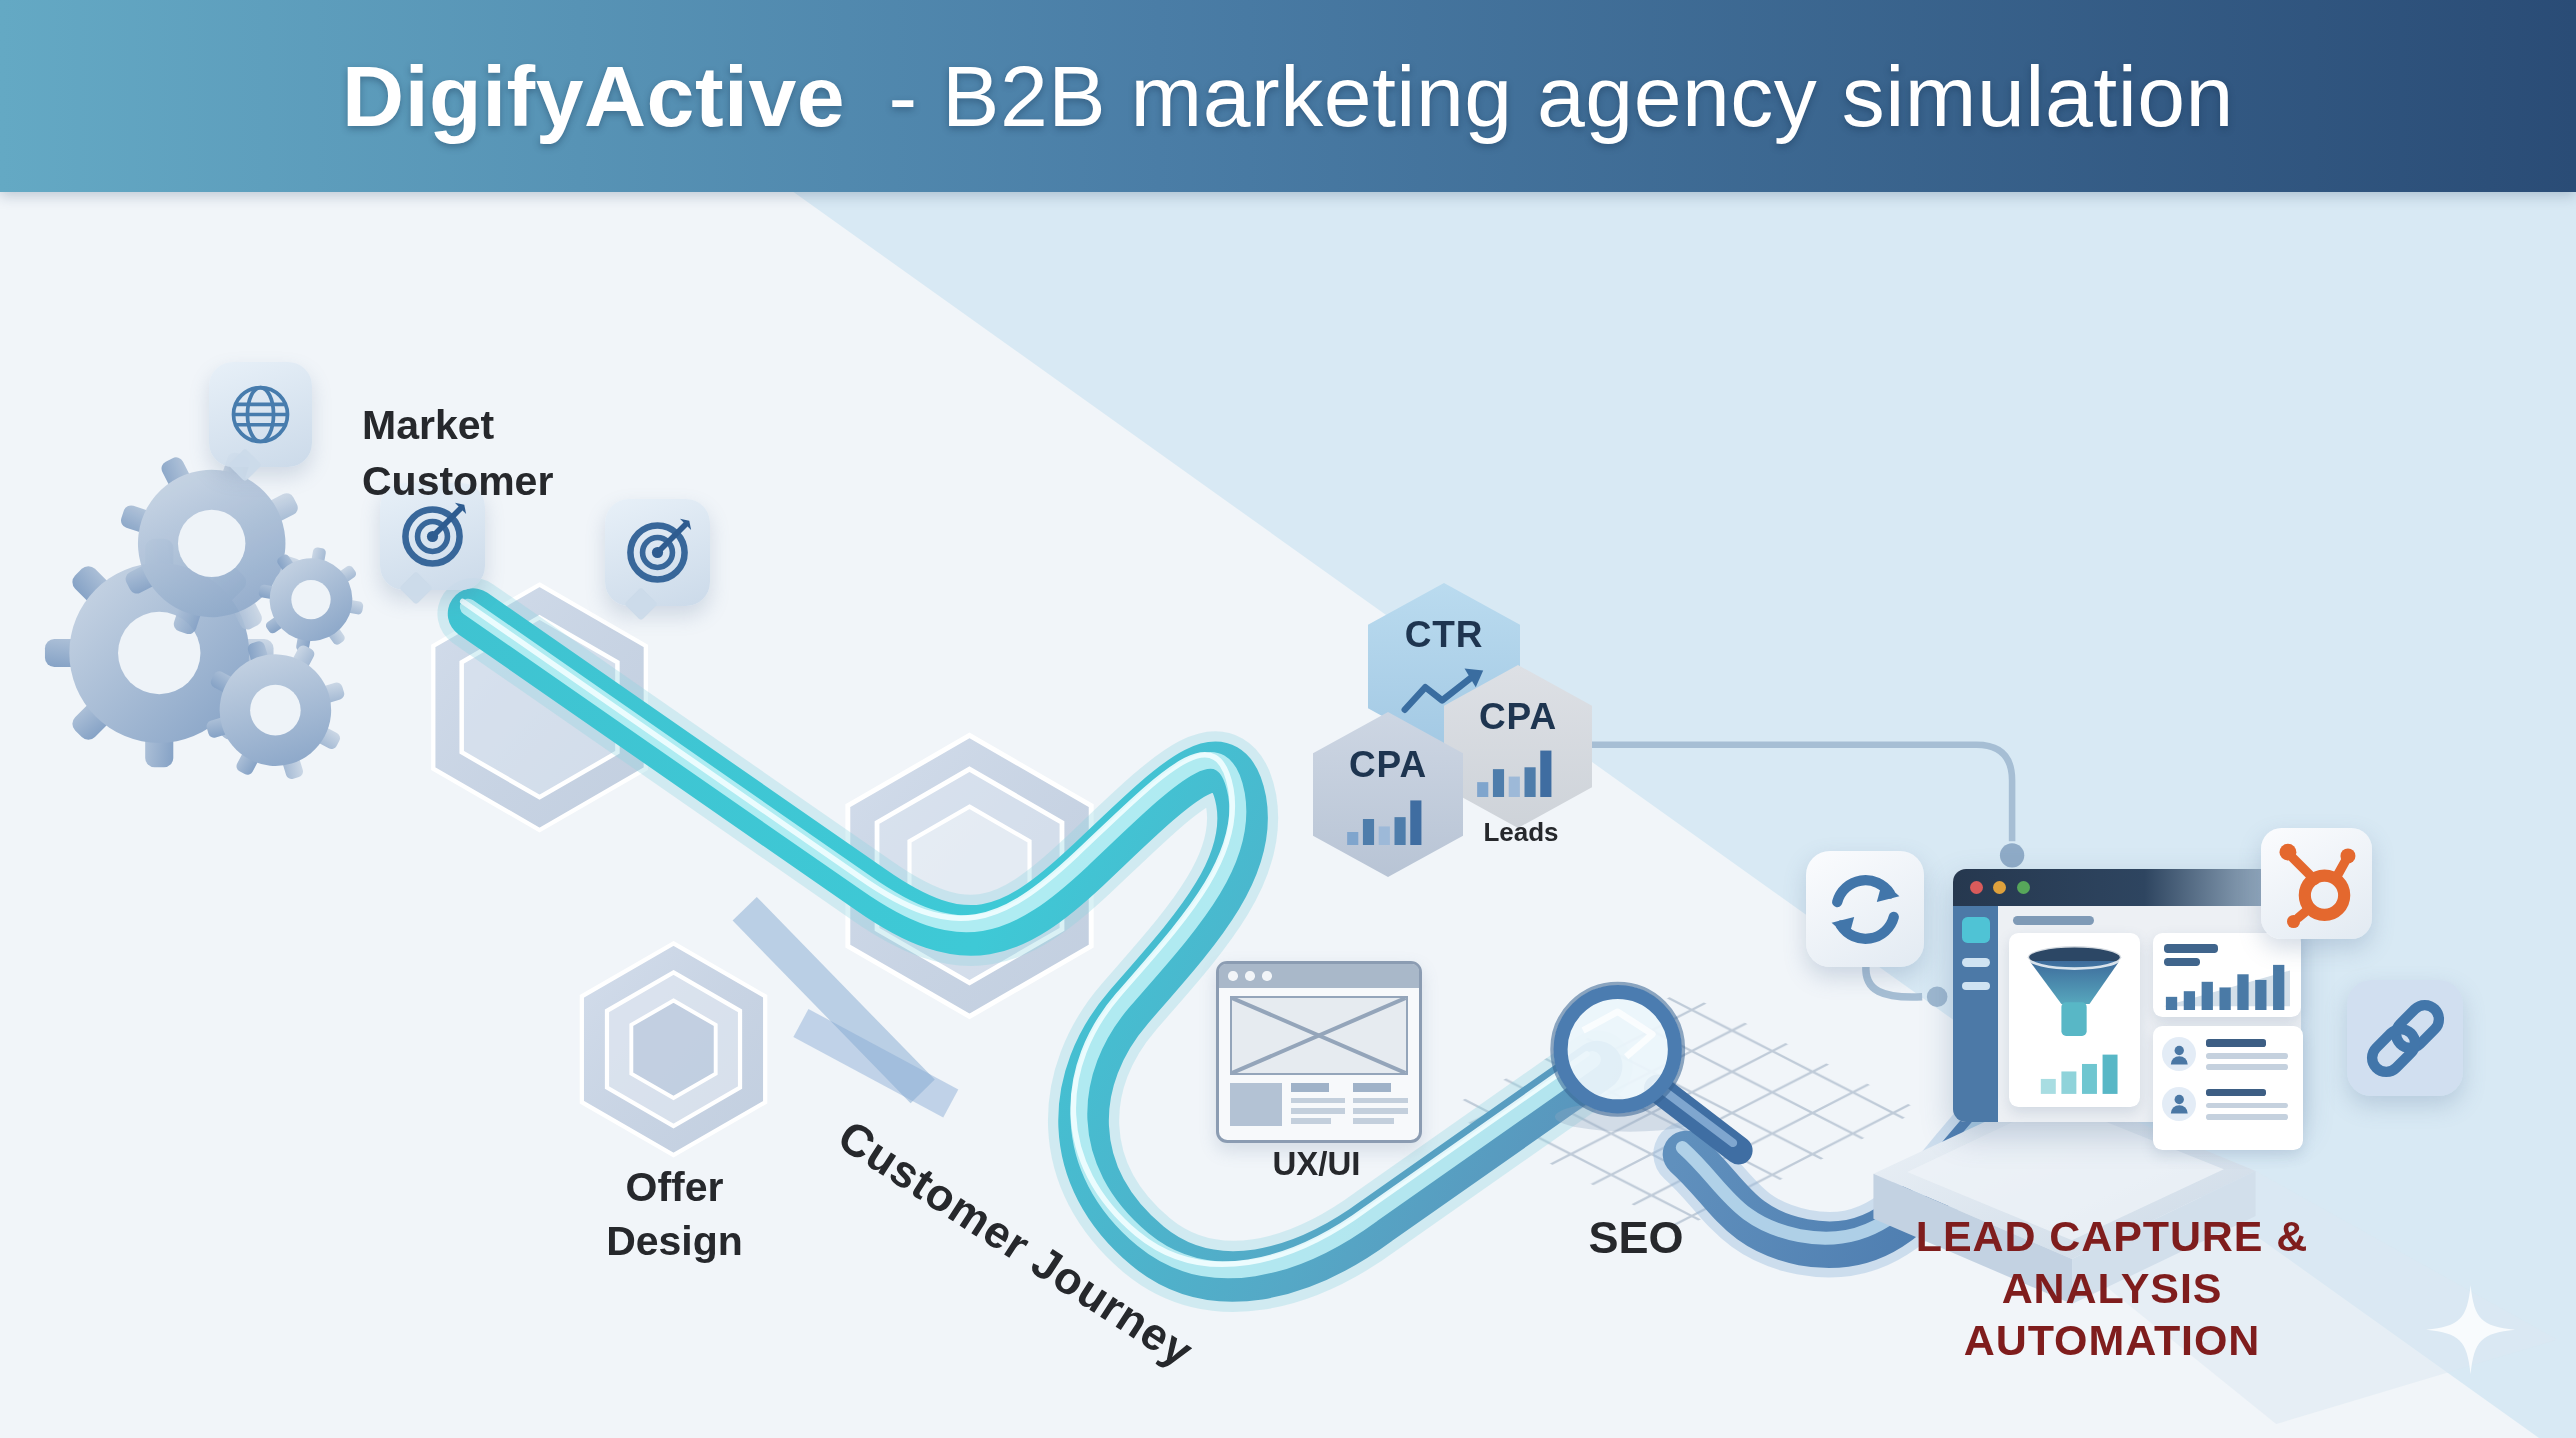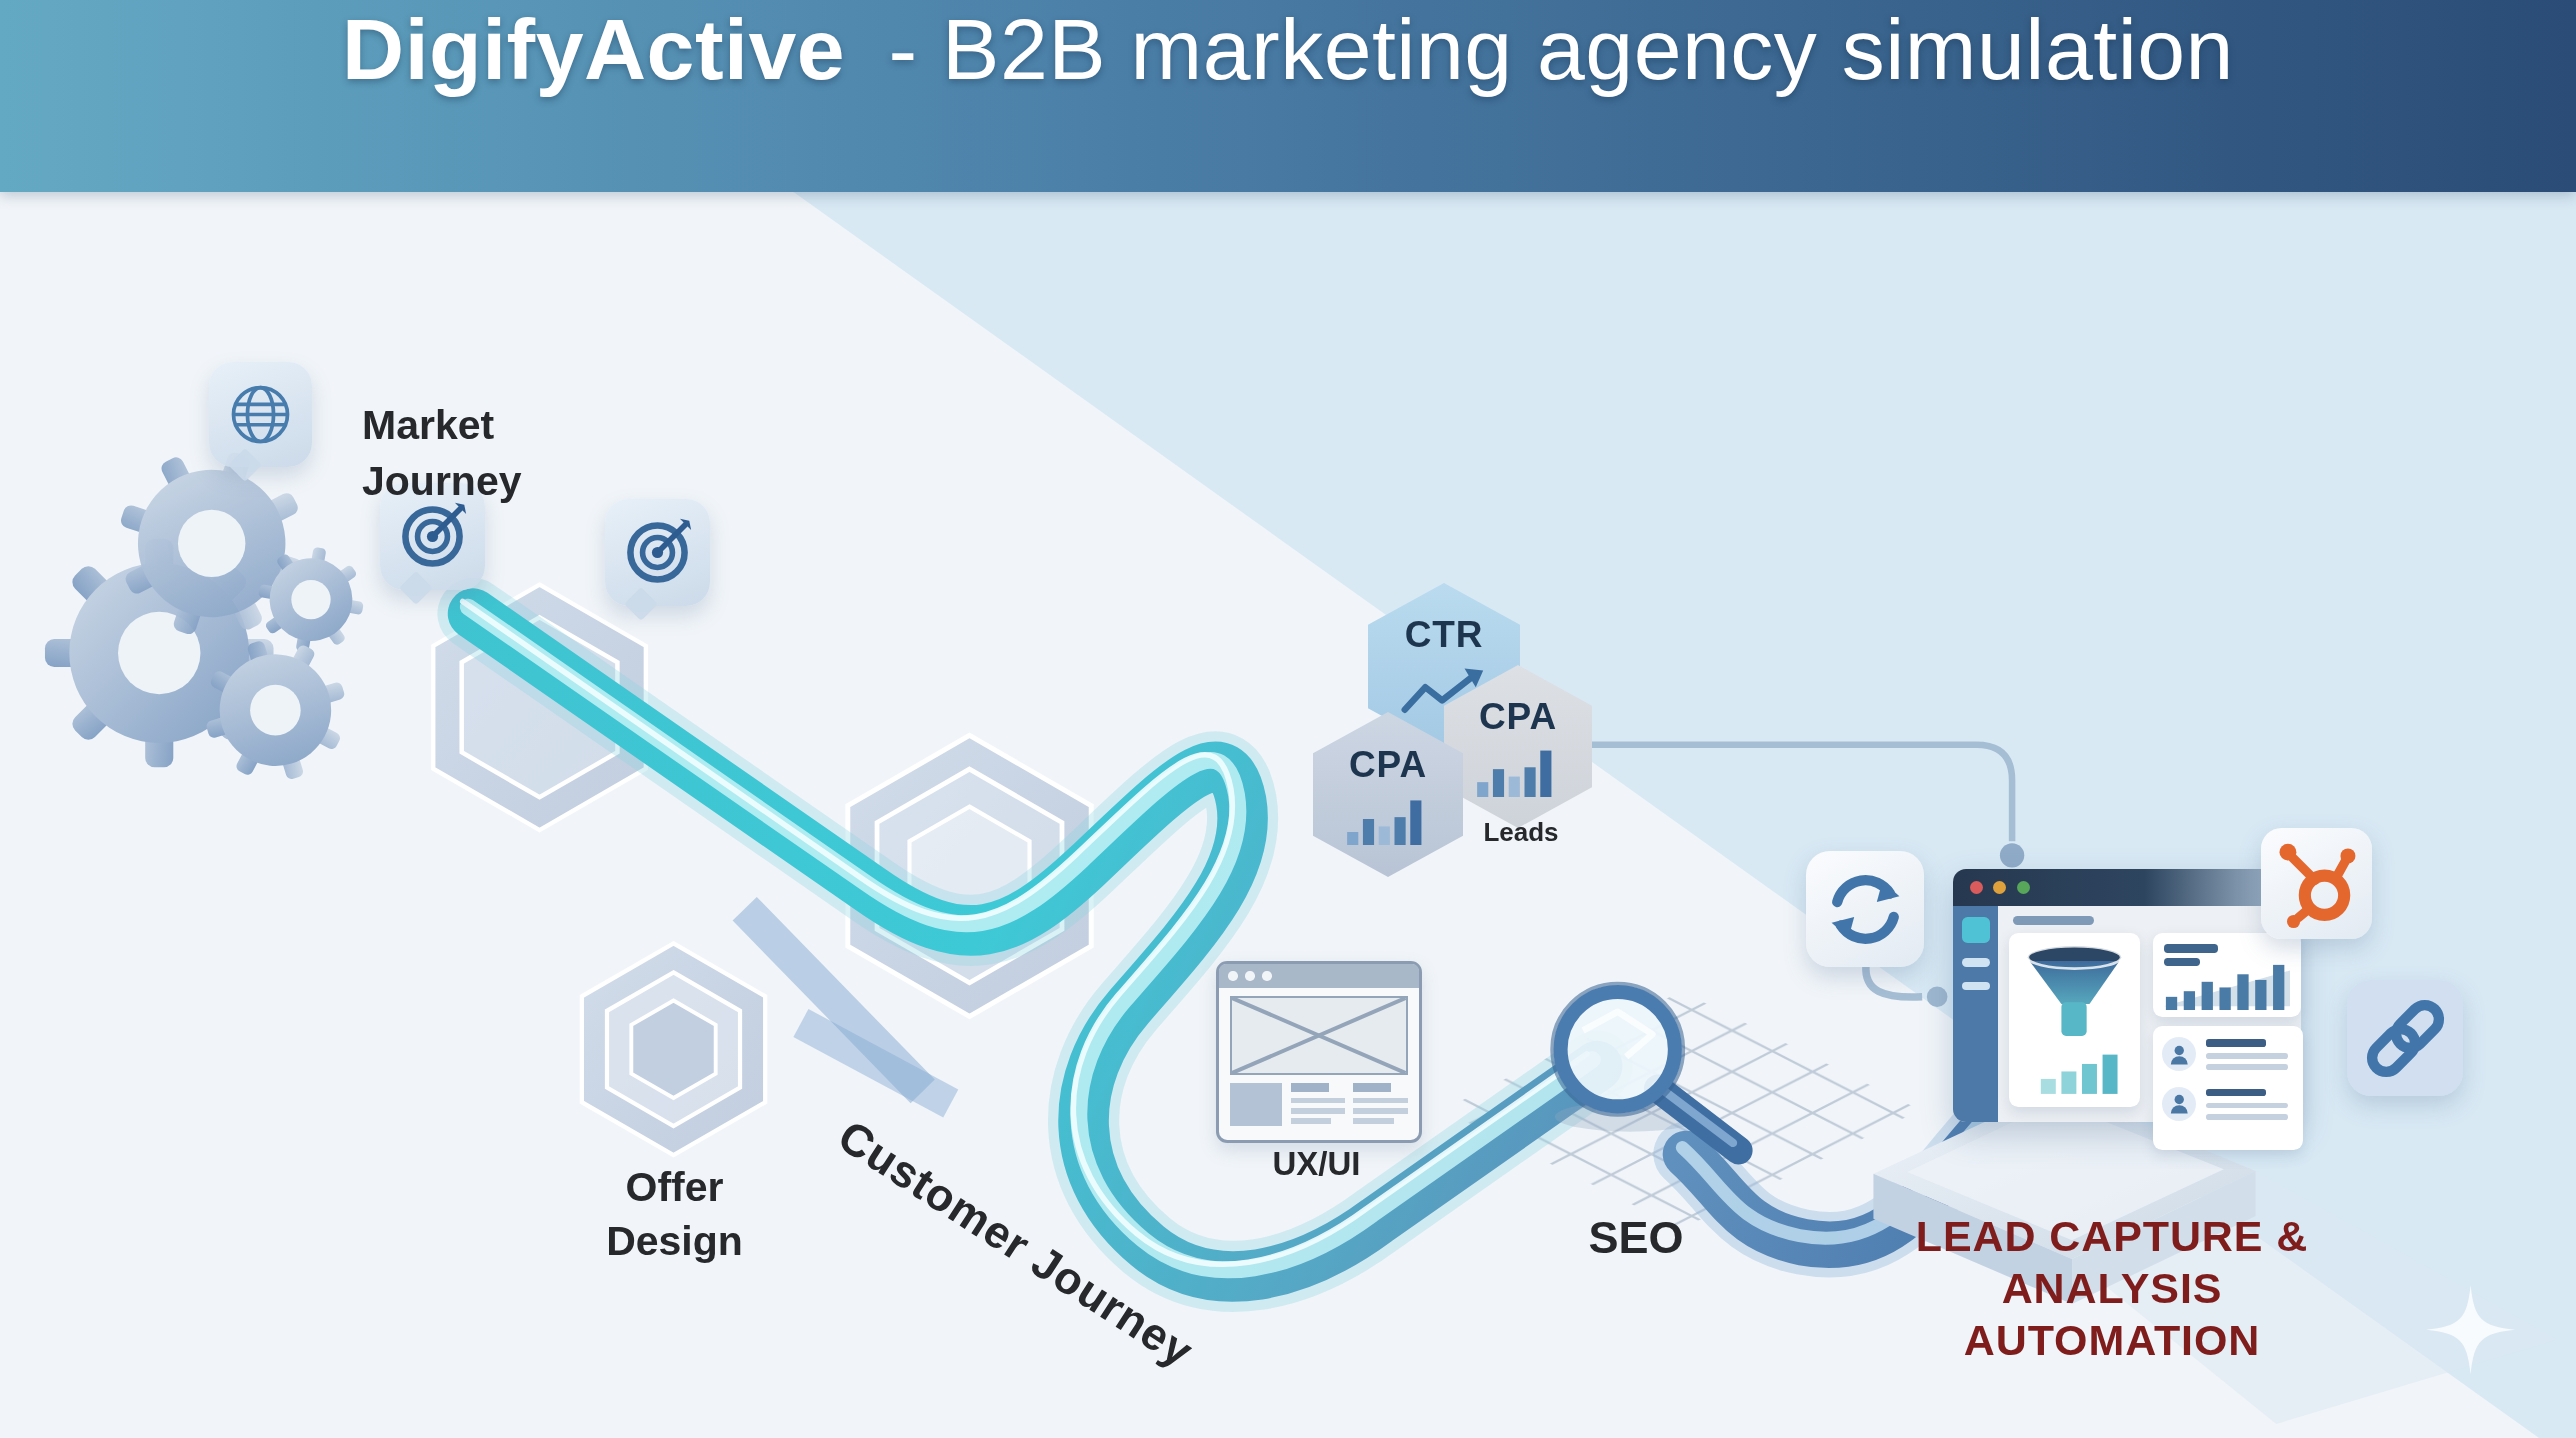--- a/index.html
+++ b/index.html
@@ -9,21 +9,21 @@
     font-family:"Liberation Sans",sans-serif;
     -webkit-font-smoothing:antialiased;
   }
   svg{display:block}
   #diagram-svg{position:absolute;left:0;top:0;z-index:1}
 
   
   .header{
     position:absolute;left:0;top:0;width:2576px;height:192px;z-index:10;
     background:linear-gradient(90deg,#64a9c4 0%,#4a7da6 45%,#2a4c76 100%);
-    display:flex;justify-content:center;
+    display:flex;align-items:center;justify-content:center;
     box-shadow:0 3.7px 13px rgba(30,60,95,.25);
   }
   .header .title{color:#fff;font-size:86px;letter-spacing:0.5px;white-space:nowrap;text-shadow:0 2.8px 7.5px rgba(15,40,70,.35);}
   .header .brand{font-weight:700;}
   .header .rest{font-weight:400;margin-left:19px;}
 
   
   .bubble{
     position:absolute;z-index:6;border-radius:24px;
     background:linear-gradient(160deg,rgba(231,240,248,.95),rgba(198,214,231,.88));
@@ -259,21 +259,21 @@
       <circle r="29" fill="none" stroke="#38679a" stroke-width="7"></circle>
       <circle r="16" fill="none" stroke="#38679a" stroke-width="6"></circle>
       <circle r="6" fill="#2e5c90"></circle>
       <path d="M30 -30 L3 -3" stroke="#2e5c90" stroke-width="6" stroke-linecap="round"></path>
       <path d="M24 -36 L36 -24 L34 -34 Z" fill="#2e5c90"></path>
     </svg>
   </div>
 
   <div class="lbl" style="left:362px;top:397px;font-size:41px;line-height:56px">
     <div>Market</div>
-    <div>Journey</div>
+    <div>Customer</div>
   </div>
 
   <div class="lbl" style="left:581px;top:1160px;width:187px;text-align:center;font-size:41px;line-height:54px">
     <div>Offer</div>
     <div>Design</div>
   </div>
 
   <div class="lbl" style="left:857px;top:1110px;font-size:45px;letter-spacing:0.9px;transform:rotate(33deg);transform-origin:0 0;white-space:nowrap">Customer Journey</div>
 
   <div class="lbl" style="left:1246px;top:1145px;width:141px;text-align:center;font-size:33px">UX/UI</div>

